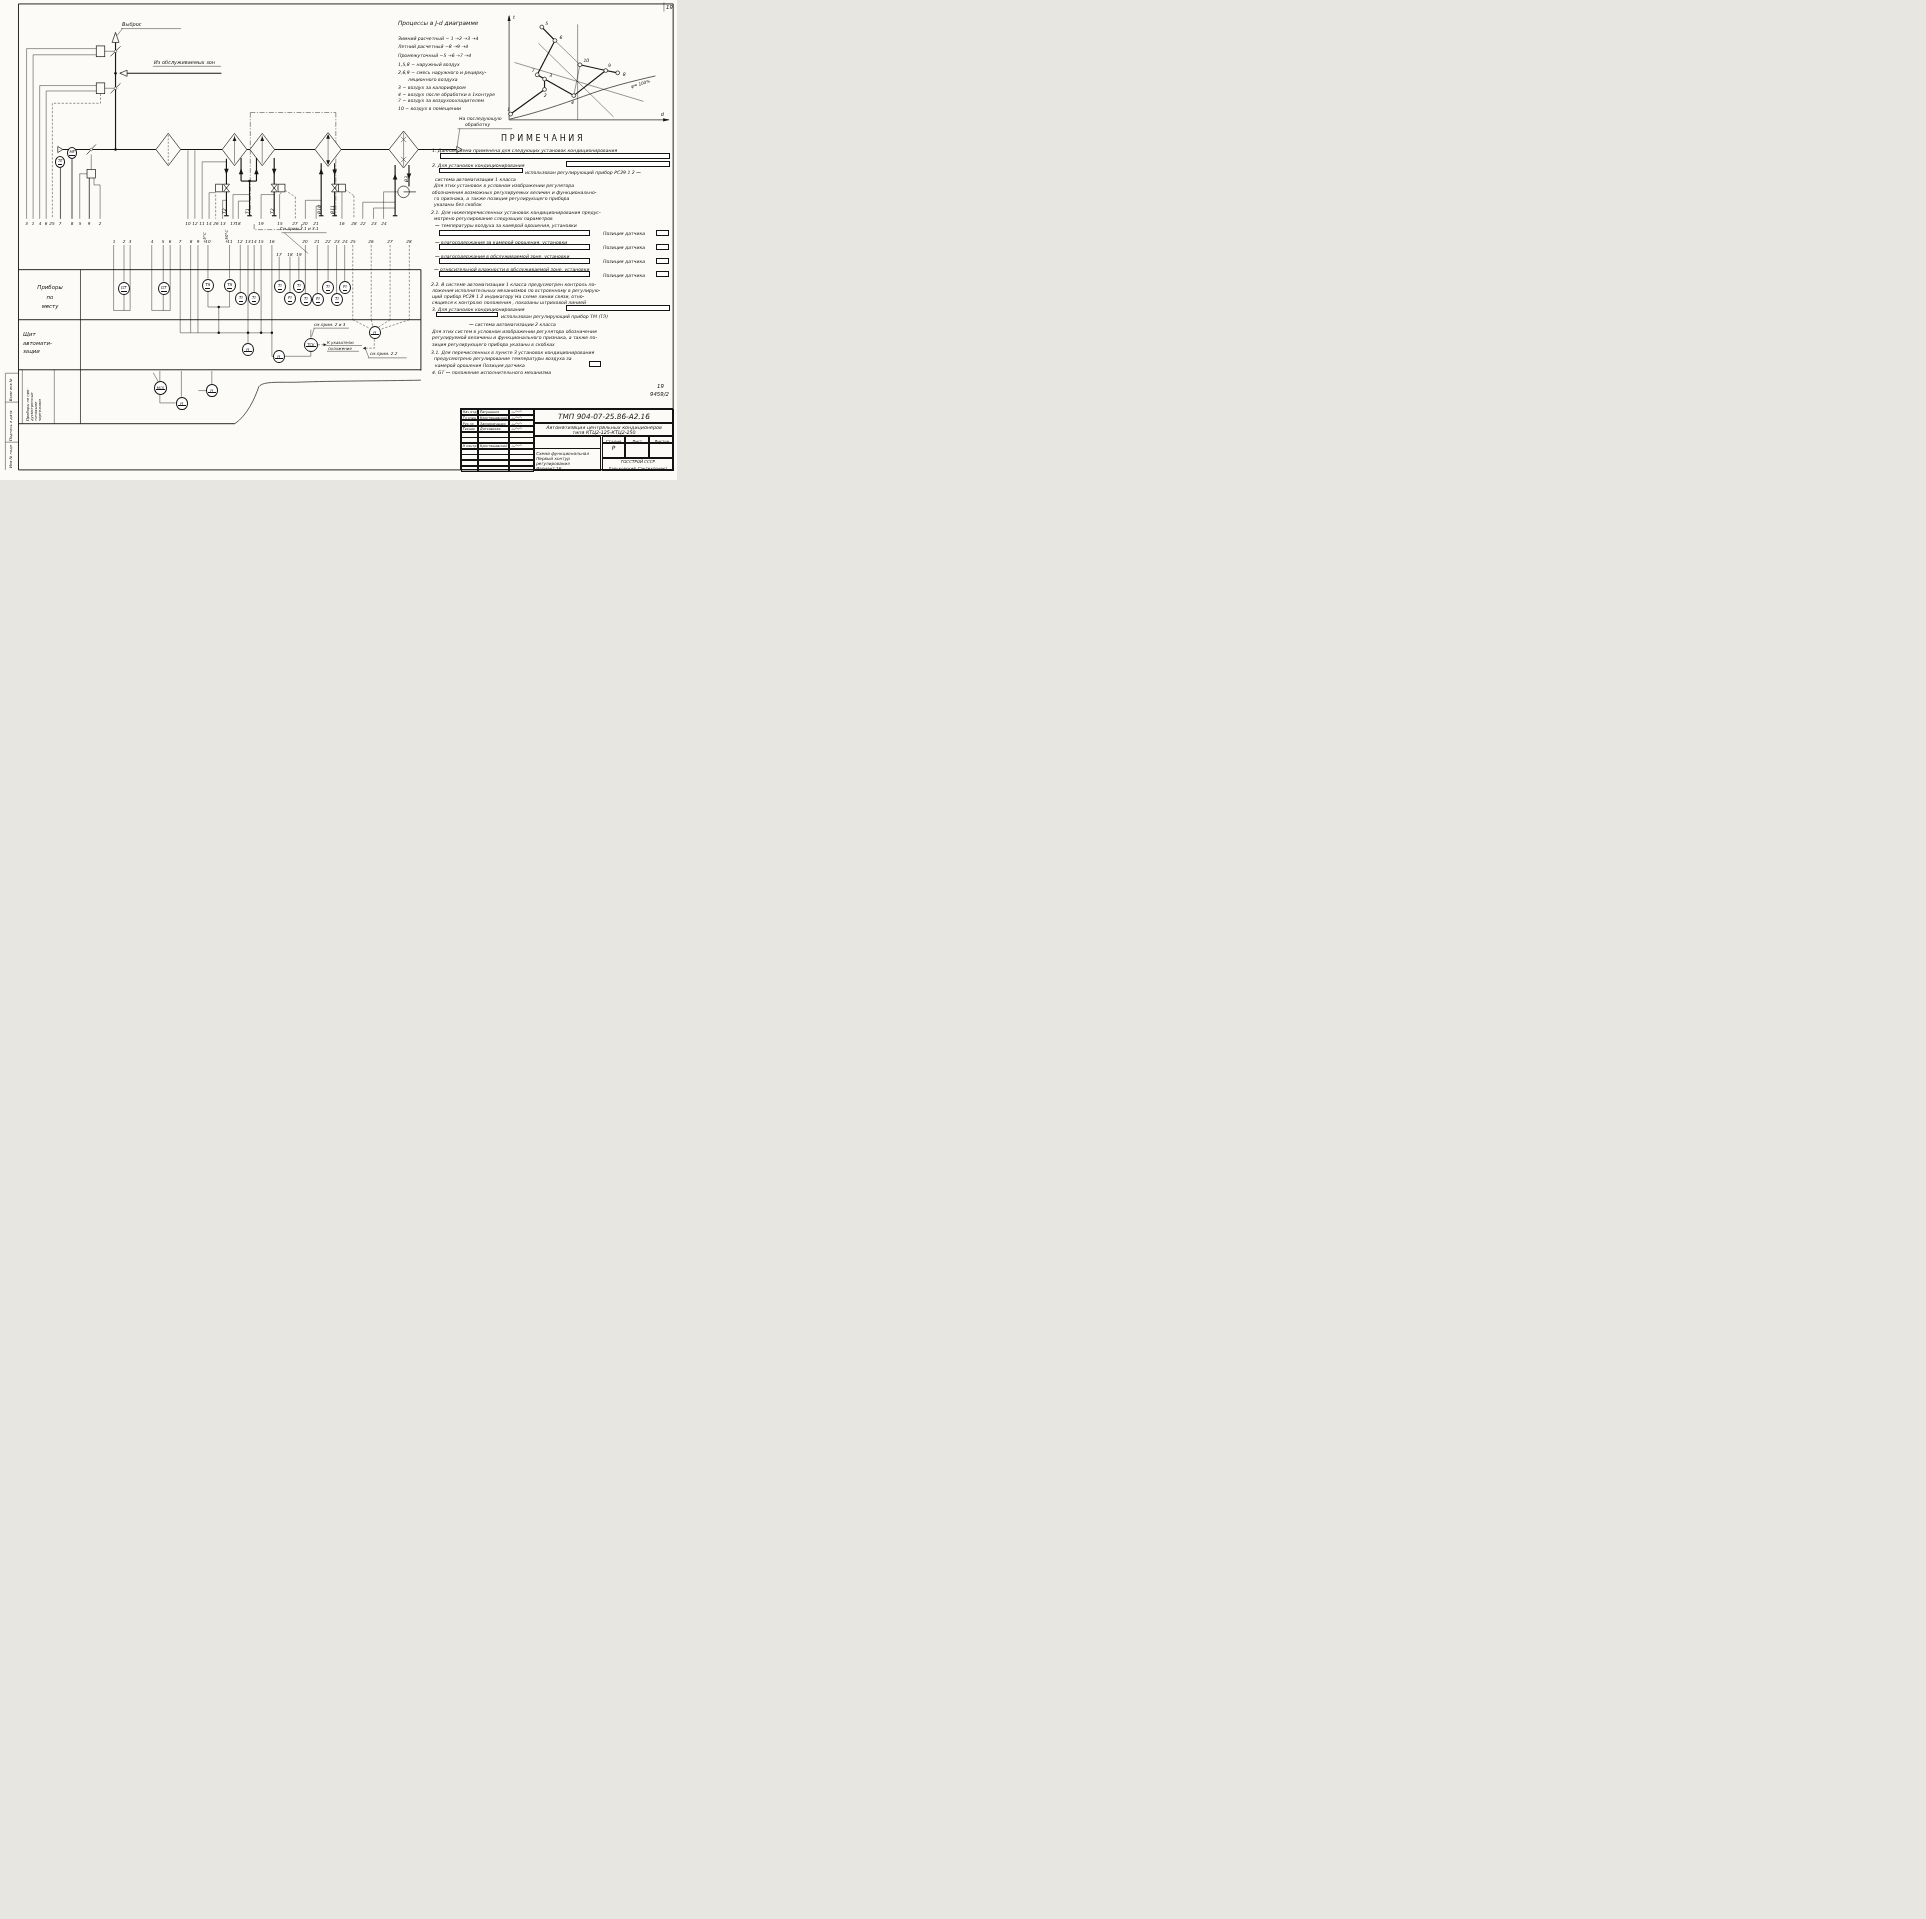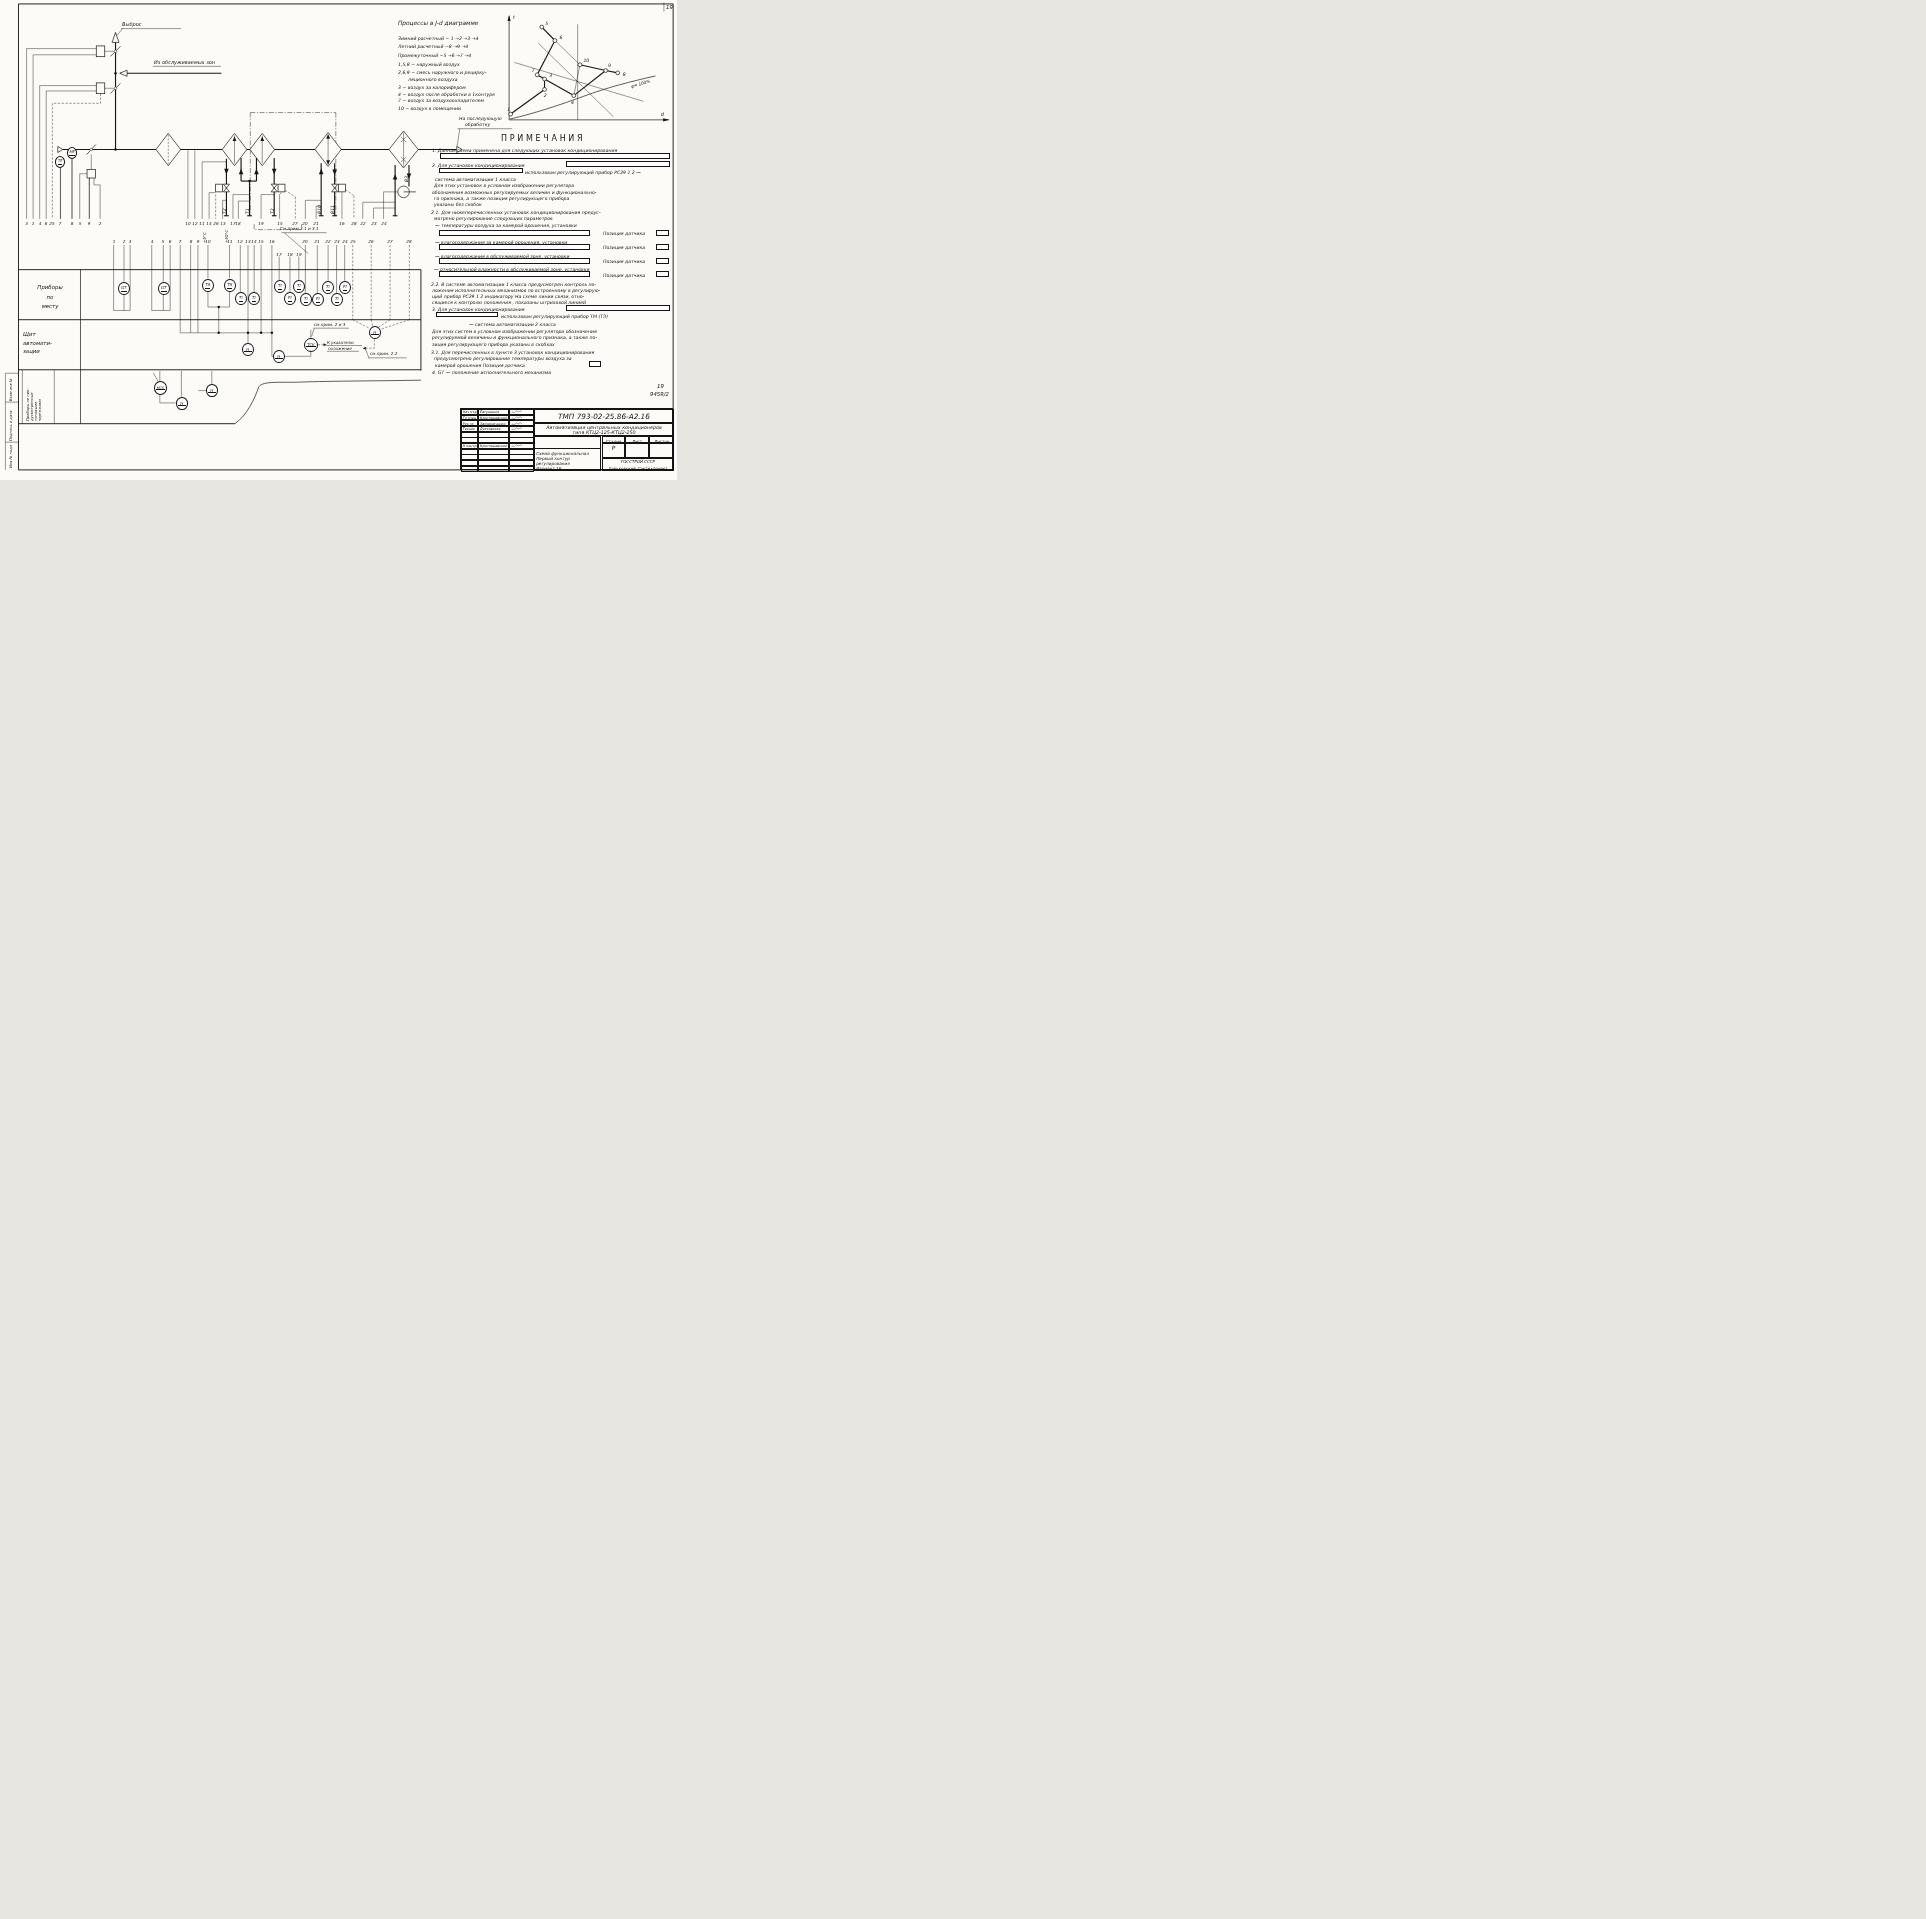--- a/index.html
+++ b/index.html
@@ -500,21 +500,21 @@
         <div class="cell" style="left:17.3px;top:45px;width:31px;height:5.7px;font:italic 3.3px &quot;DejaVu Sans&quot;,sans-serif;padding:0.4px 0.8px;"></div>
         <div class="cell" style="left:48px;top:45px;width:25px;height:5.7px;font:italic 3.3px &quot;DejaVu Sans&quot;,sans-serif;padding:0.4px 0.8px;"></div>
         <div class="cell" style="left:0px;top:51px;width:17.3px;height:5.7px;font:italic 3.3px &quot;DejaVu Sans&quot;,sans-serif;padding:0.4px 0.8px;"></div>
         <div class="cell" style="left:17.3px;top:51px;width:31px;height:5.7px;font:italic 3.3px &quot;DejaVu Sans&quot;,sans-serif;padding:0.4px 0.8px;"></div>
         <div class="cell" style="left:48px;top:51px;width:25px;height:5.7px;font:italic 3.3px &quot;DejaVu Sans&quot;,sans-serif;padding:0.4px 0.8px;"></div>
         <div class="cell" style="left:0px;top:57px;width:17.3px;height:5.7px;font:italic 3.3px &quot;DejaVu Sans&quot;,sans-serif;padding:0.4px 0.8px;"></div>
         <div class="cell" style="left:17.3px;top:57px;width:31px;height:5.7px;font:italic 3.3px &quot;DejaVu Sans&quot;,sans-serif;padding:0.4px 0.8px;"></div>
         <div class="cell" style="left:48px;top:57px;width:25px;height:5.7px;font:italic 3.3px &quot;DejaVu Sans&quot;,sans-serif;padding:0.4px 0.8px;"></div>
       </div>
     <div class="cell" style="left:73px;top:0;width:140px;height:14px;display:flex;align-items:center;justify-content:center;">
-      <span class="hw" style="font-size:7.3px;">ТМП 793-02-25.86-А2.16</span>
+      <span class="hw" style="font-size:7.3px;">ТМП 904-07-25.86-А2.16</span>
     </div>
     <div class="cell" style="left:73px;top:14px;width:140px;height:13px;text-align:center;">
       <div class="hw" style="font-size:4.8px;margin-top:0.8px;">Автоматизация центральных кондиционеров</div>
       <div class="hw" style="font-size:4.8px;">типа КТЦ2-125-КТЦ2-250</div>
     </div>
     <div class="cell" style="left:73px;top:27px;width:67px;height:35px;"></div>
     <div class="cell" style="left:141px;top:27px;width:23px;height:7px;text-align:center;"><span class="hw" style="font-size:4px;">Стадия</span></div>
     <div class="cell" style="left:164px;top:27px;width:24px;height:7px;text-align:center;"><span class="hw" style="font-size:4px;">Лист</span></div>
     <div class="cell" style="left:188px;top:27px;width:25.4px;height:7px;text-align:center;"><span class="hw" style="font-size:4px;">Листов</span></div>
     <div class="cell" style="left:141px;top:34px;width:23px;height:15.4px;text-align:center;"><span class="hw" style="font-size:5.8px;">Р</span></div>

